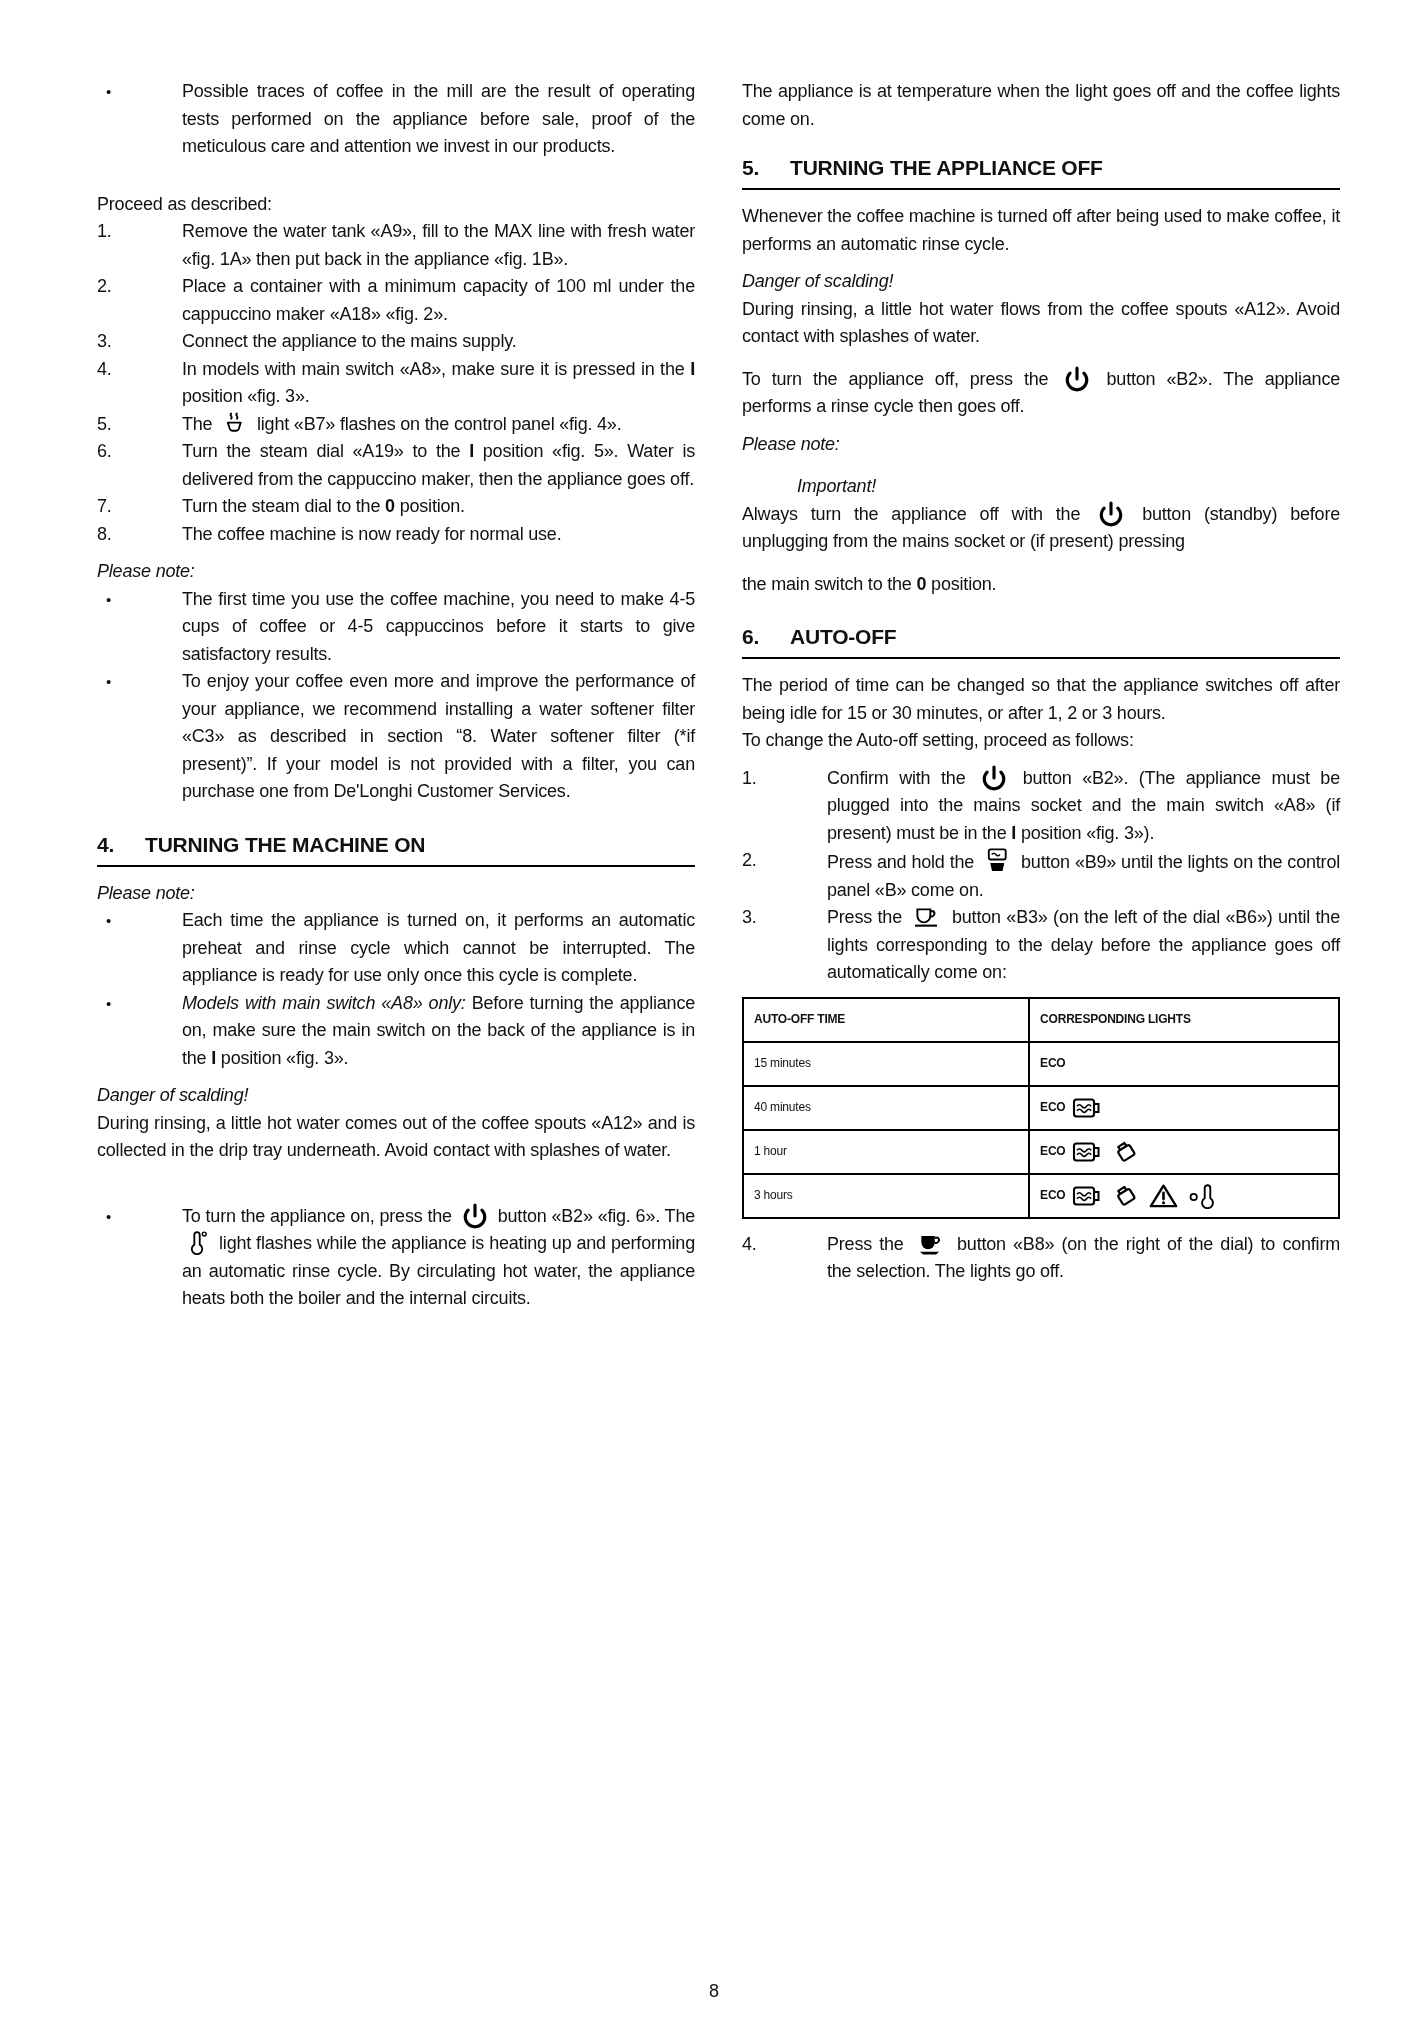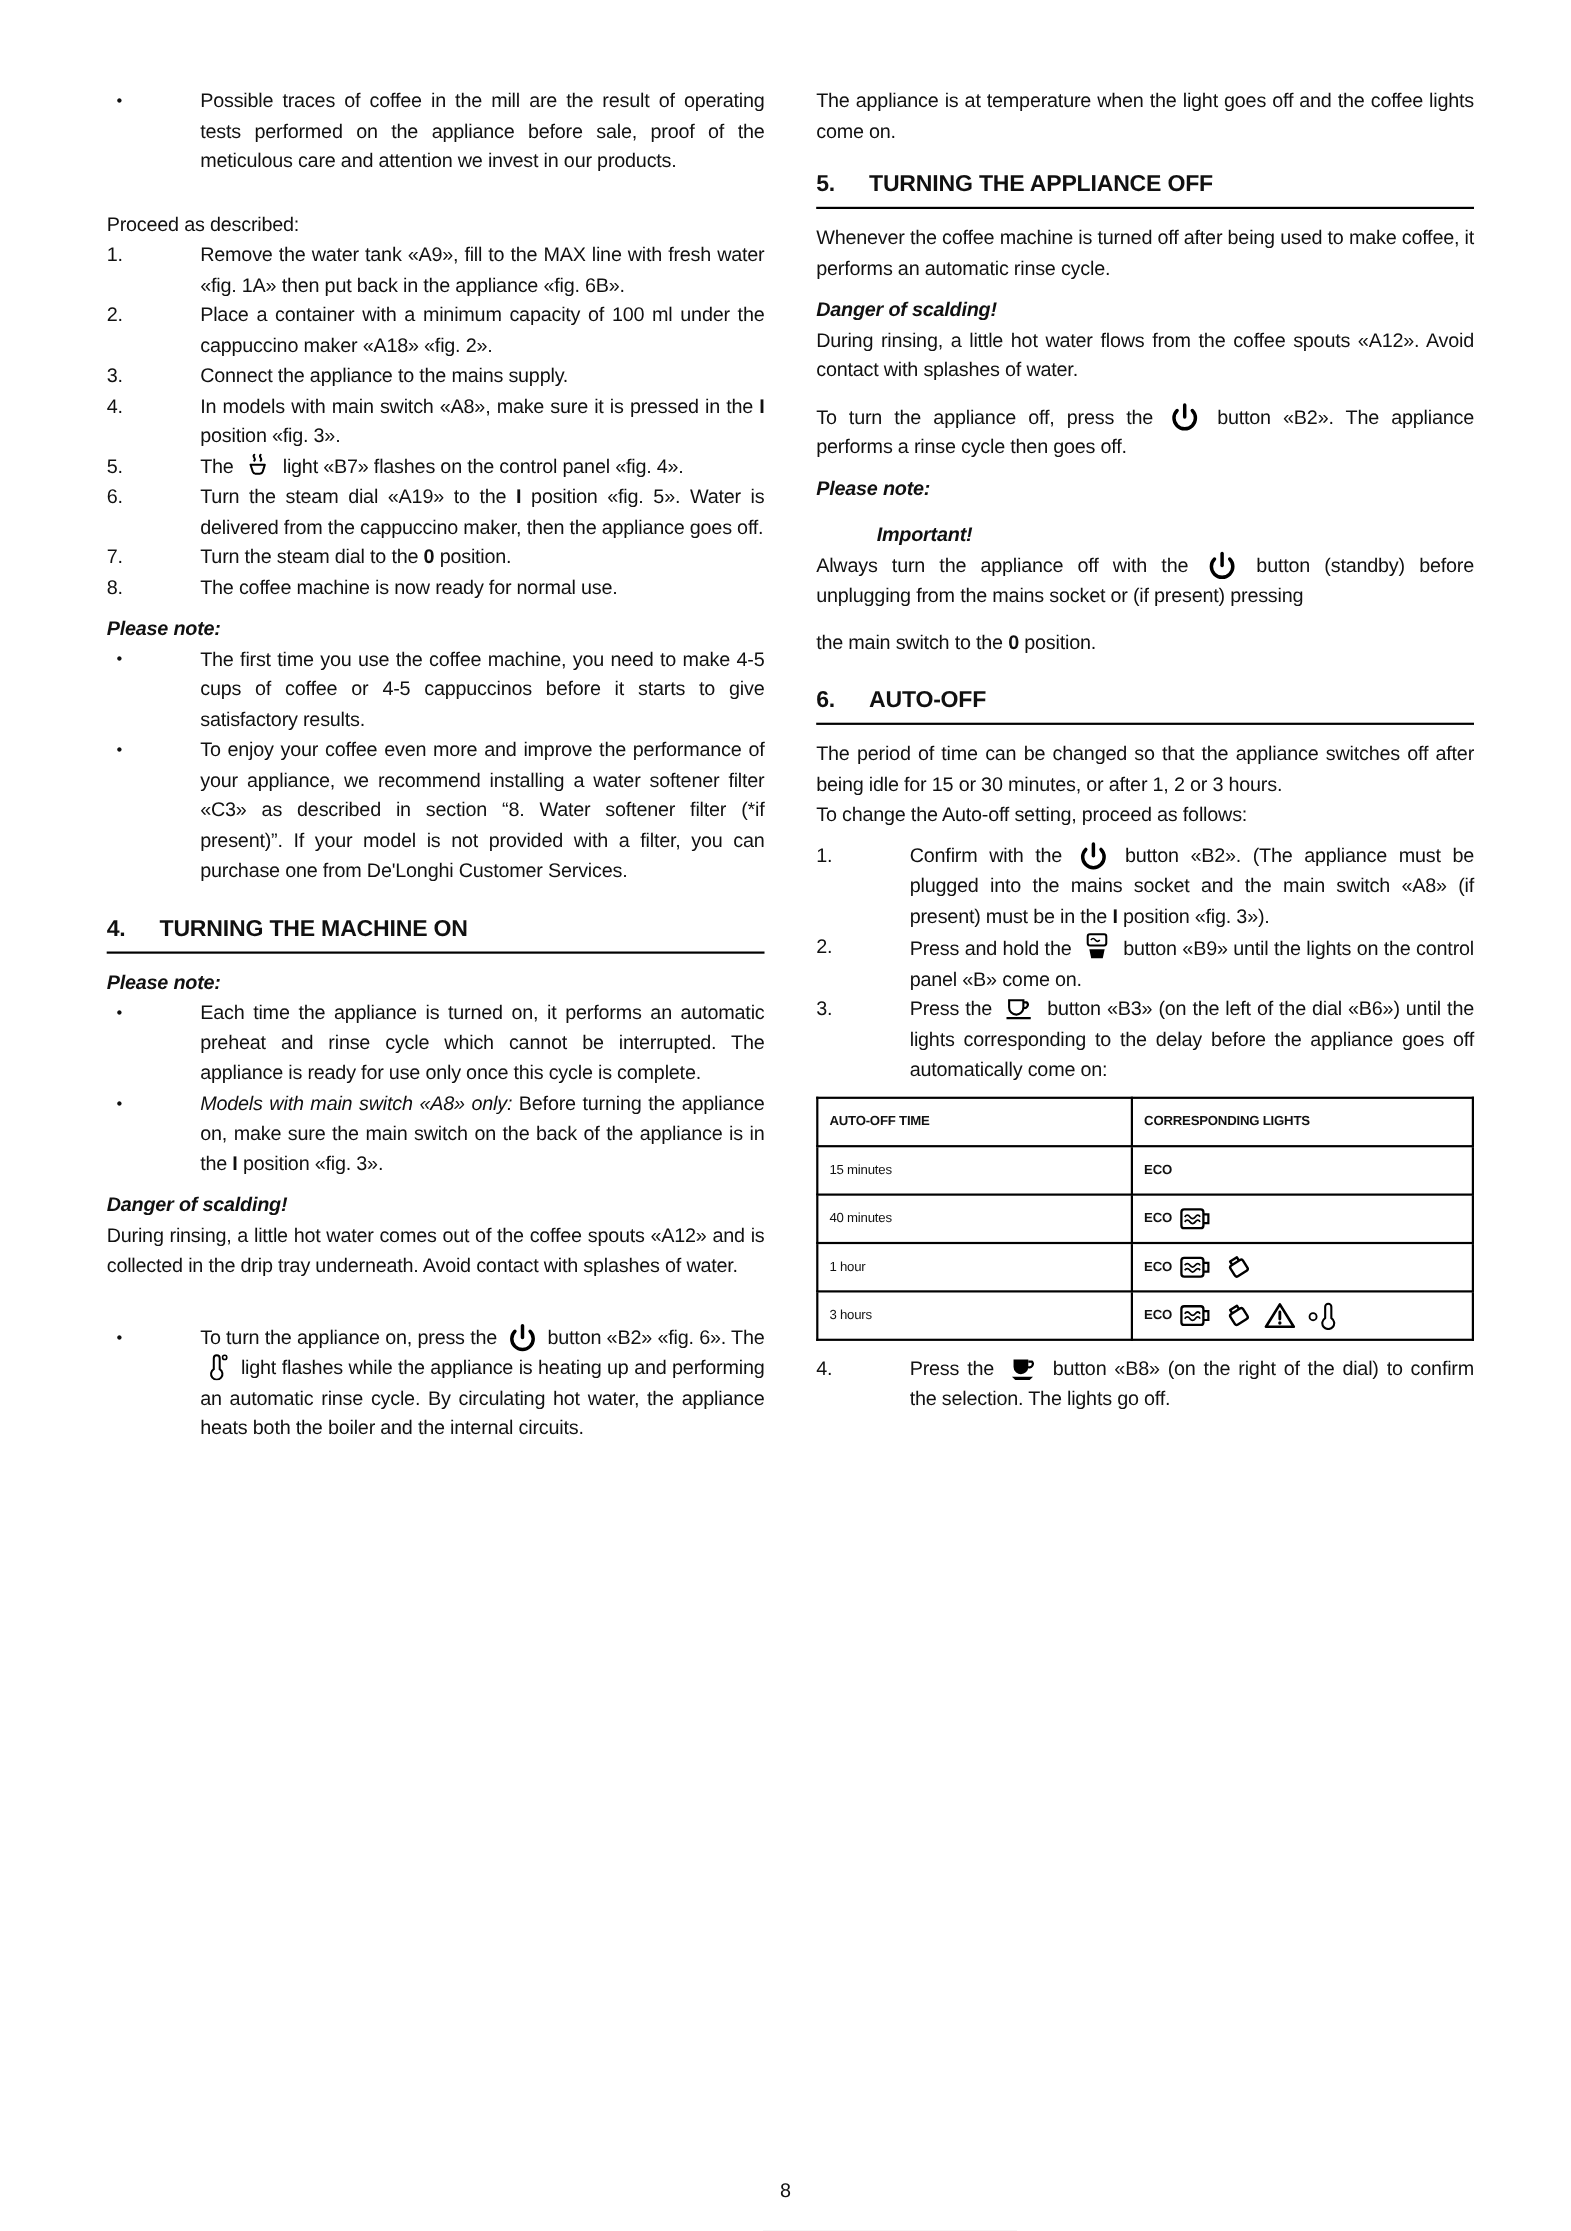--- a/index.html
+++ b/index.html
@@ -8,21 +8,21 @@
     font-family:"Liberation Sans", sans-serif; color:#111; overflow:hidden;
     margin:0 auto;
   }
   .content { display:flex; gap:47px; padding:78px 88px 0 97px; }
   .col { width:598px; font-size:18px; line-height:27.5px; letter-spacing:-0.2px; }
   p { margin:0; text-align:justify; }
   .li { display:flex; }
   .li .num { flex:0 0 48px; }
   .li .marker { flex:0 0 48px; padding-left:9px; box-sizing:border-box; font-size:15px; }
   .li .body { flex:1; text-align:justify;margin-left:37px; }
-  .subhead { font-weight:700; font-style:italic; margin-top:10px; text-align:left; }
+  .subhead { font-weight:400; font-style:italic; margin-top:10px; text-align:left; }
   .subhead.indent { padding-left:7px;margin-left:48px; }
   .sechead {
     display:flex; font-weight:700; font-size:21px; line-height:25px;
     border-bottom:2.5px solid #000; padding-bottom:8px; margin:26px 0 13px 0;
   }
   .sechead .no { flex:0 0 48px; }
   .b { font-weight:700; }
   .it { font-style:italic; }
   .mt-gap { margin-top:30px; }
   .mt-sm { margin-top:10px; }
@@ -105,21 +105,21 @@
 
       <div class="li">
         <span class="marker">•</span>
         <p class="body">Possible traces of coffee in the mill are the result of operating tests performed on the appliance before sale, proof of the meticulous care and attention we invest in our products.</p>
       </div>
 
       <p class="mt-gap">Proceed as described:</p>
 
       <div class="li">
         <span class="num">1.</span>
-        <p class="body">Remove the water tank «A9», fill to the MAX line with fresh water «fig. 1A» then put back in the appliance «fig. 6B».</p>
+        <p class="body">Remove the water tank «A9», fill to the MAX line with fresh water «fig. 1A» then put back in the appliance «fig. 1B».</p>
       </div>
       <div class="li">
         <span class="num">2.</span>
         <p class="body">Place a container with a minimum capacity of 100 ml under the cappuccino maker «A18» «fig. 2».</p>
       </div>
       <div class="li">
         <span class="num">3.</span>
         <p class="body">Connect the appliance to the mains supply.</p>
       </div>
       <div class="li">

